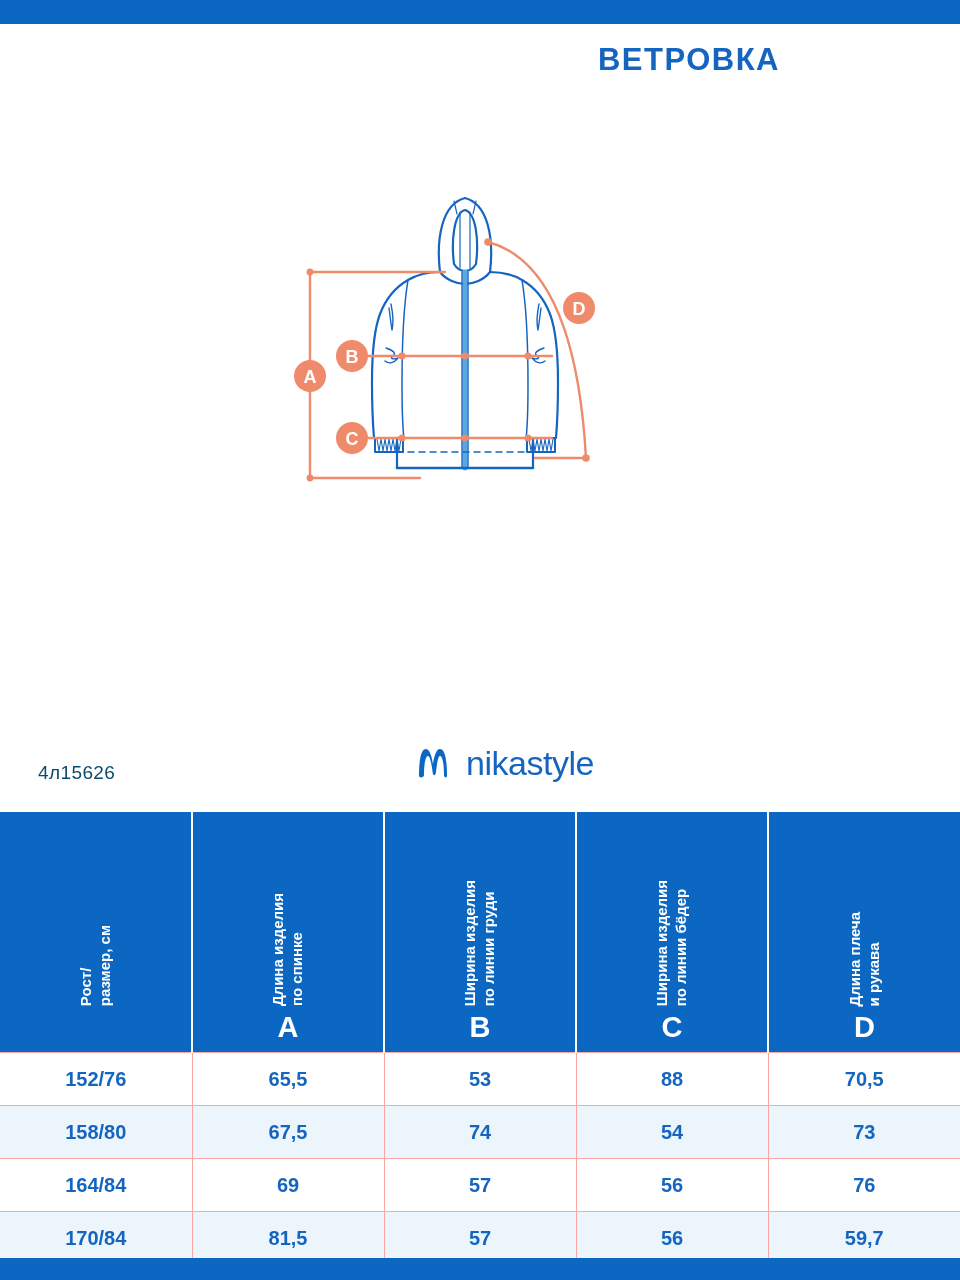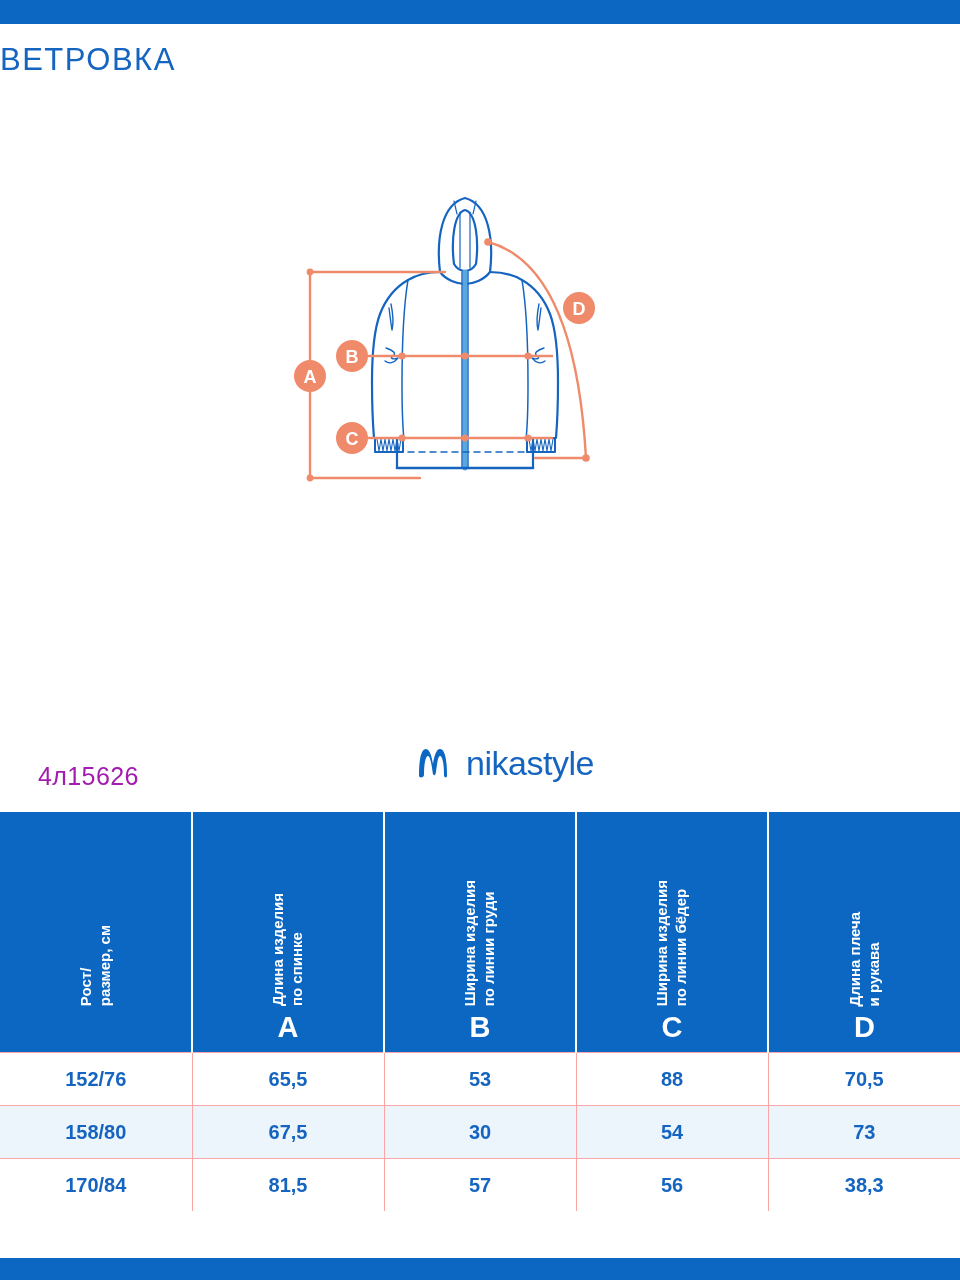--- a/index.html
+++ b/index.html
@@ -27,41 +27,41 @@
     left: 0; top: 1258px;
     width: 960px; height: 22px;
     background: #0b67c2;
   }
 
   
   .page-title {
     position: absolute;
     left: 0; top: 42px;
     width: 780px;
-    text-align: left;
+    text-align: right;
     font-size: 31px;
-    font-weight: normal;
+    font-weight: bold;
     letter-spacing: 1.5px;
     color: #1565c0;
   }
 
   
   .illustration {
     position: absolute;
     left: 290px; top: 168px;
     width: 350px; height: 340px;
   }
 
   
   .article-code {
     position: absolute;
     left: 38px; top: 762px;
-    font-size: 25px;
+    font-size: 19px;
     font-weight: normal;
-    color: #a21caf;
+    color: #0c4a6e;
     letter-spacing: 0.4px;
   }
   .brand-logo {
     position: absolute;
     left: 0; top: 736px;
     width: 960px;
     height: 54px;
     display: flex;
     align-items: center;
     justify-content: center;
@@ -301,27 +301,34 @@
     <tr>
       <td>152/76</td>
       <td>65,5</td>
       <td>53</td>
       <td>88</td>
       <td>70,5</td>
     </tr>
     <tr>
       <td>158/80</td>
       <td>67,5</td>
-      <td>30</td>
+      <td>74</td>
       <td>54</td>
       <td>73</td>
+    </tr>
+    <tr>
+      <td>164/84</td>
+      <td>69</td>
+      <td>57</td>
+      <td>56</td>
+      <td>76</td>
     </tr>
     <tr>
       <td>170/84</td>
       <td>81,5</td>
       <td>57</td>
       <td>56</td>
-      <td>38,3</td>
+      <td>59,7</td>
     </tr>
   </tbody>
 </table>
 
 <div class="bar-bottom"></div>
 
 </body></html>

